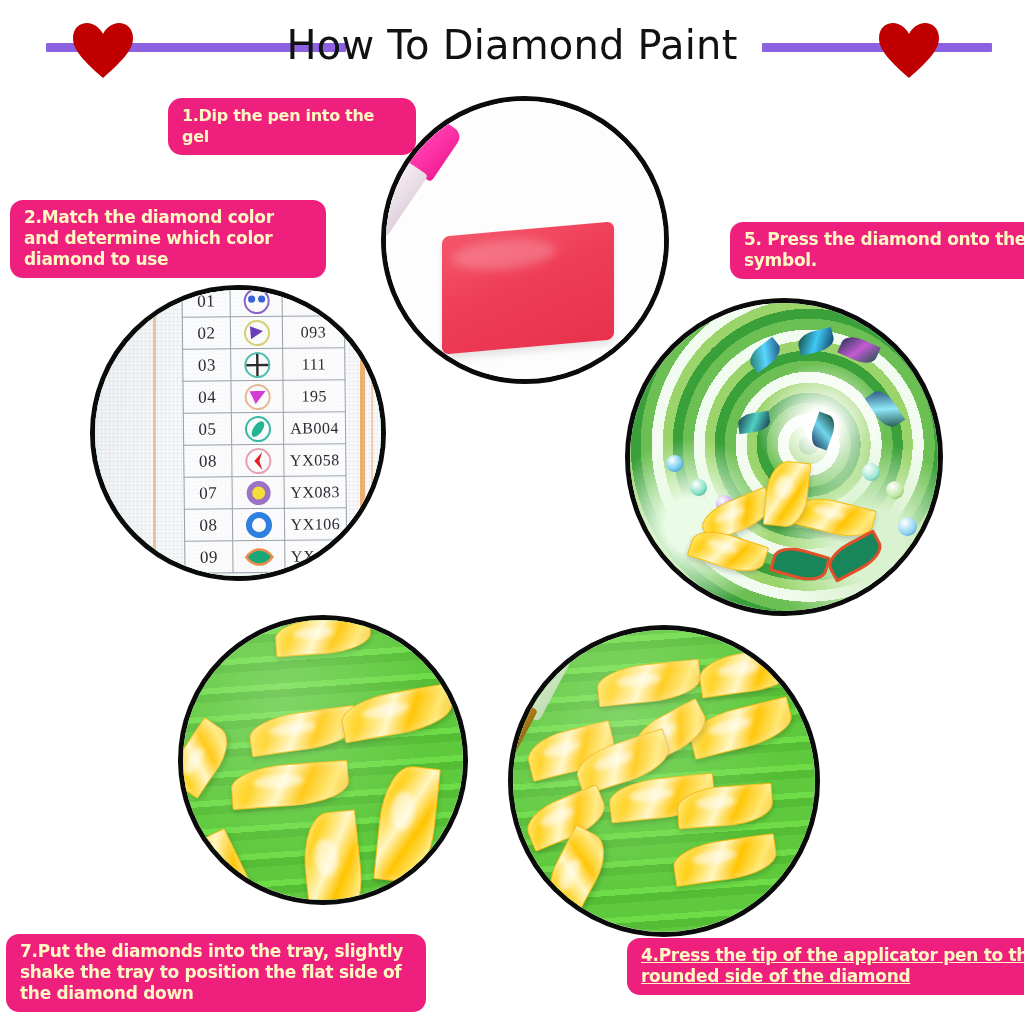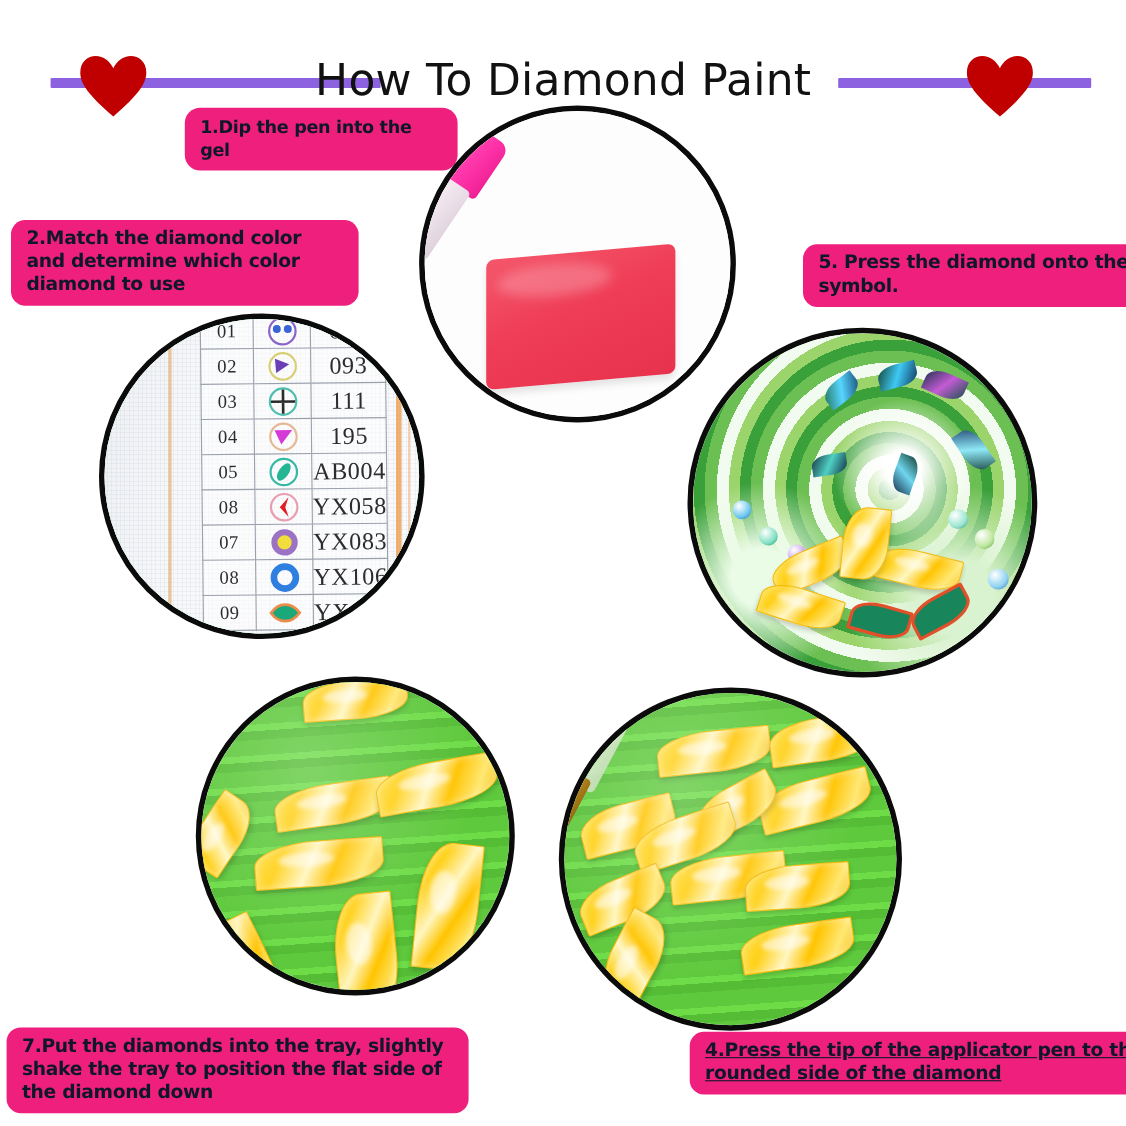--- a/index.html
+++ b/index.html
@@ -5,21 +5,21 @@
   * { box-sizing: border-box; margin: 0; padding: 0; }
   html, body {
     width: 1024px; height: 1024px;
     background: #ffffff;
     font-family: "Liberation Sans", sans-serif;
     overflow: hidden;
   }
   #page { position: relative; width: 1024px; height: 1024px; background: #fff; }
 
   
-  #header { position: absolute; left: 0; top: 0; width: 1024px; height: 90px; margin-top: 28px; }
+  #header { position: absolute; left: 0; top: 0; width: 1024px; height: 90px; }
   .rule {
     position: absolute; top: 43px; height: 9px;
     background: #8c62e0; border-radius: 1px;
   }
   .rule.left  { left: 46px;  width: 300px; }
   .rule.right { left: 762px; width: 230px; }
   .heart {
     position: absolute; top: 22px; width: 62px; height: 58px;
   }
   .heart.left  { left: 72px; }
@@ -30,21 +30,21 @@
     text-align: center;
     font-family: "DejaVu Sans", sans-serif;
     font-weight: 400; font-size: 40px; letter-spacing: 0.2px;
     color: #111; line-height: 54px;
   }
 
   
   .step-label {
     position: absolute;
     background: #ef1f7e;
-    color: #0f172a;
+    color: #fef9c3;
     font-family: "DejaVu Sans", sans-serif;
     font-weight: 700;
     font-size: 17px;
     line-height: 21px;
     padding: 7px 14px 8px 14px;
     border-radius: 13px;
     letter-spacing: -0.3px;
     white-space: pre-line;
   }
   #label-1 { left: 168px; top: 98px;  width: 248px; font-size: 16px; border-radius: 14px; }
@@ -124,21 +124,21 @@
   }
   .ctable td {
     border: 1px solid #9aa0ac;
     height: 32px; padding: 0;
     background: rgba(255,255,255,.55);
     text-align: center; vertical-align: middle;
     color: #2c2c30; font-size: 17px; letter-spacing: .5px;
   }
   .ctable td.c-no  { width: 48px; }
   .ctable td.c-sym { width: 52px; }
-  .ctable td.c-code{ width: 62px; font-size: 22px; }
+  .ctable td.c-code{ width: 62px; font-size: 16px; }
   .sym { display:inline-block; width:30px; height:30px; vertical-align:middle; }
   .sym svg { display:block; width:30px; height:30px; }
 
   
   .mandala-scene {
     background:
       radial-gradient(circle at 62% 40%, #ffffff 0 6%, rgba(255,255,255,0) 24%),
       radial-gradient(circle at 20% 72%, #eafbe6 0 8%, rgba(255,255,255,0) 26%),
       radial-gradient(circle at 78% 78%, #d9f2cf 0 10%, rgba(255,255,255,0) 30%),
       repeating-radial-gradient(circle at 58% 46%, #3aa03a 0 10px, #9ad46a 10px 20px, #f2fbef 20px 31px, #6cbf52 31px 42px);

